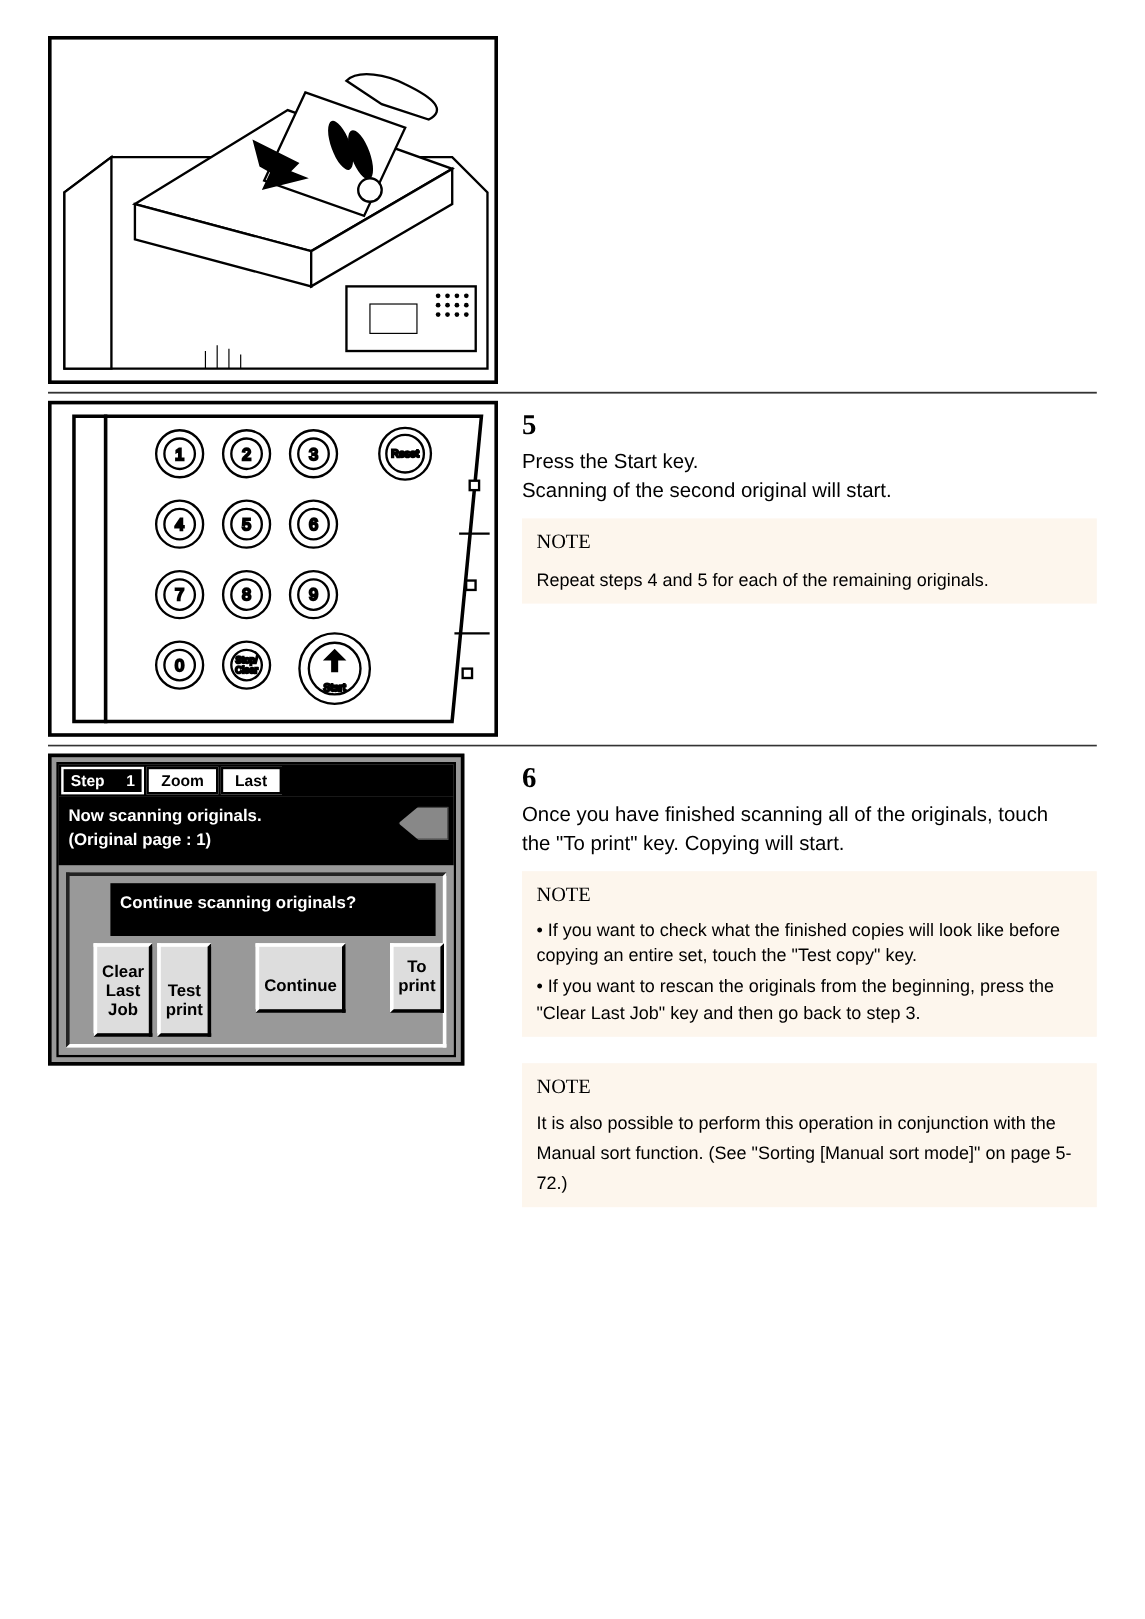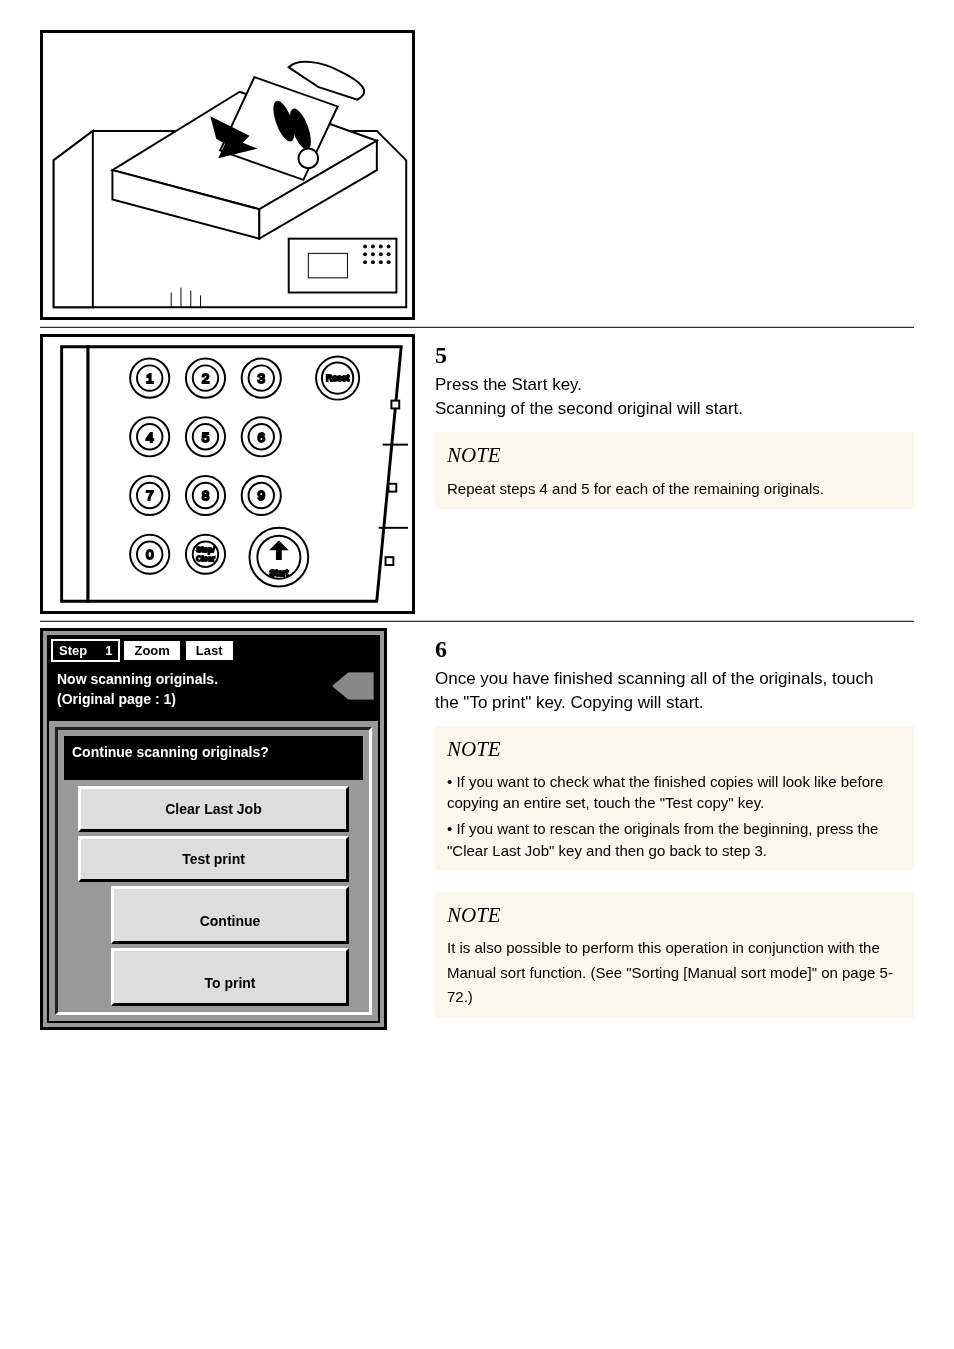--- a/index.html
+++ b/index.html
@@ -41,22 +41,21 @@
     display: inline-block;
     vertical-align: top;
     width: calc(100% - 28px);
   }
   .note {
     background: #fdf6ed;
     padding: 8px 12px;
     margin-top: 10px;
   }
   .note .note-label {
-    font-style: italic;
-    font-size: 21px;
+    font-size: 17px;
     font-family: "Times New Roman", serif;
     margin-bottom: 6px;
     display: block;
   }
   .note-text { font-size: 15px; }
   .sep {
     height: 2px;
     background: linear-gradient(to bottom, #ccc 0, #ccc 50%, #333 50%, #333 100%);
     margin: 6px 0 6px 0;
   }
@@ -136,24 +135,25 @@
     background: #999;
     padding: 6px;
   }
   .fig3-prompt {
     background: #000;
     color: #fff;
     font-size: 14px;
     font-weight: bold;
     padding: 8px 8px 20px 8px;
     margin-bottom: 6px;
+    margin-left: 28px;
   }
   .fig3-grid {
     display: grid;
-    grid-template-columns: 1fr;
+    grid-template-columns: 1fr 1fr 1fr 1fr;
     gap: 4px;
     padding: 0 14px;
   }
   .fig3-btn {
     border: 3px solid #000;
     border-top-color:#fff;
     border-left-color:#fff;
     background: #ddd;
     text-align: center;
     font-size: 14px;

